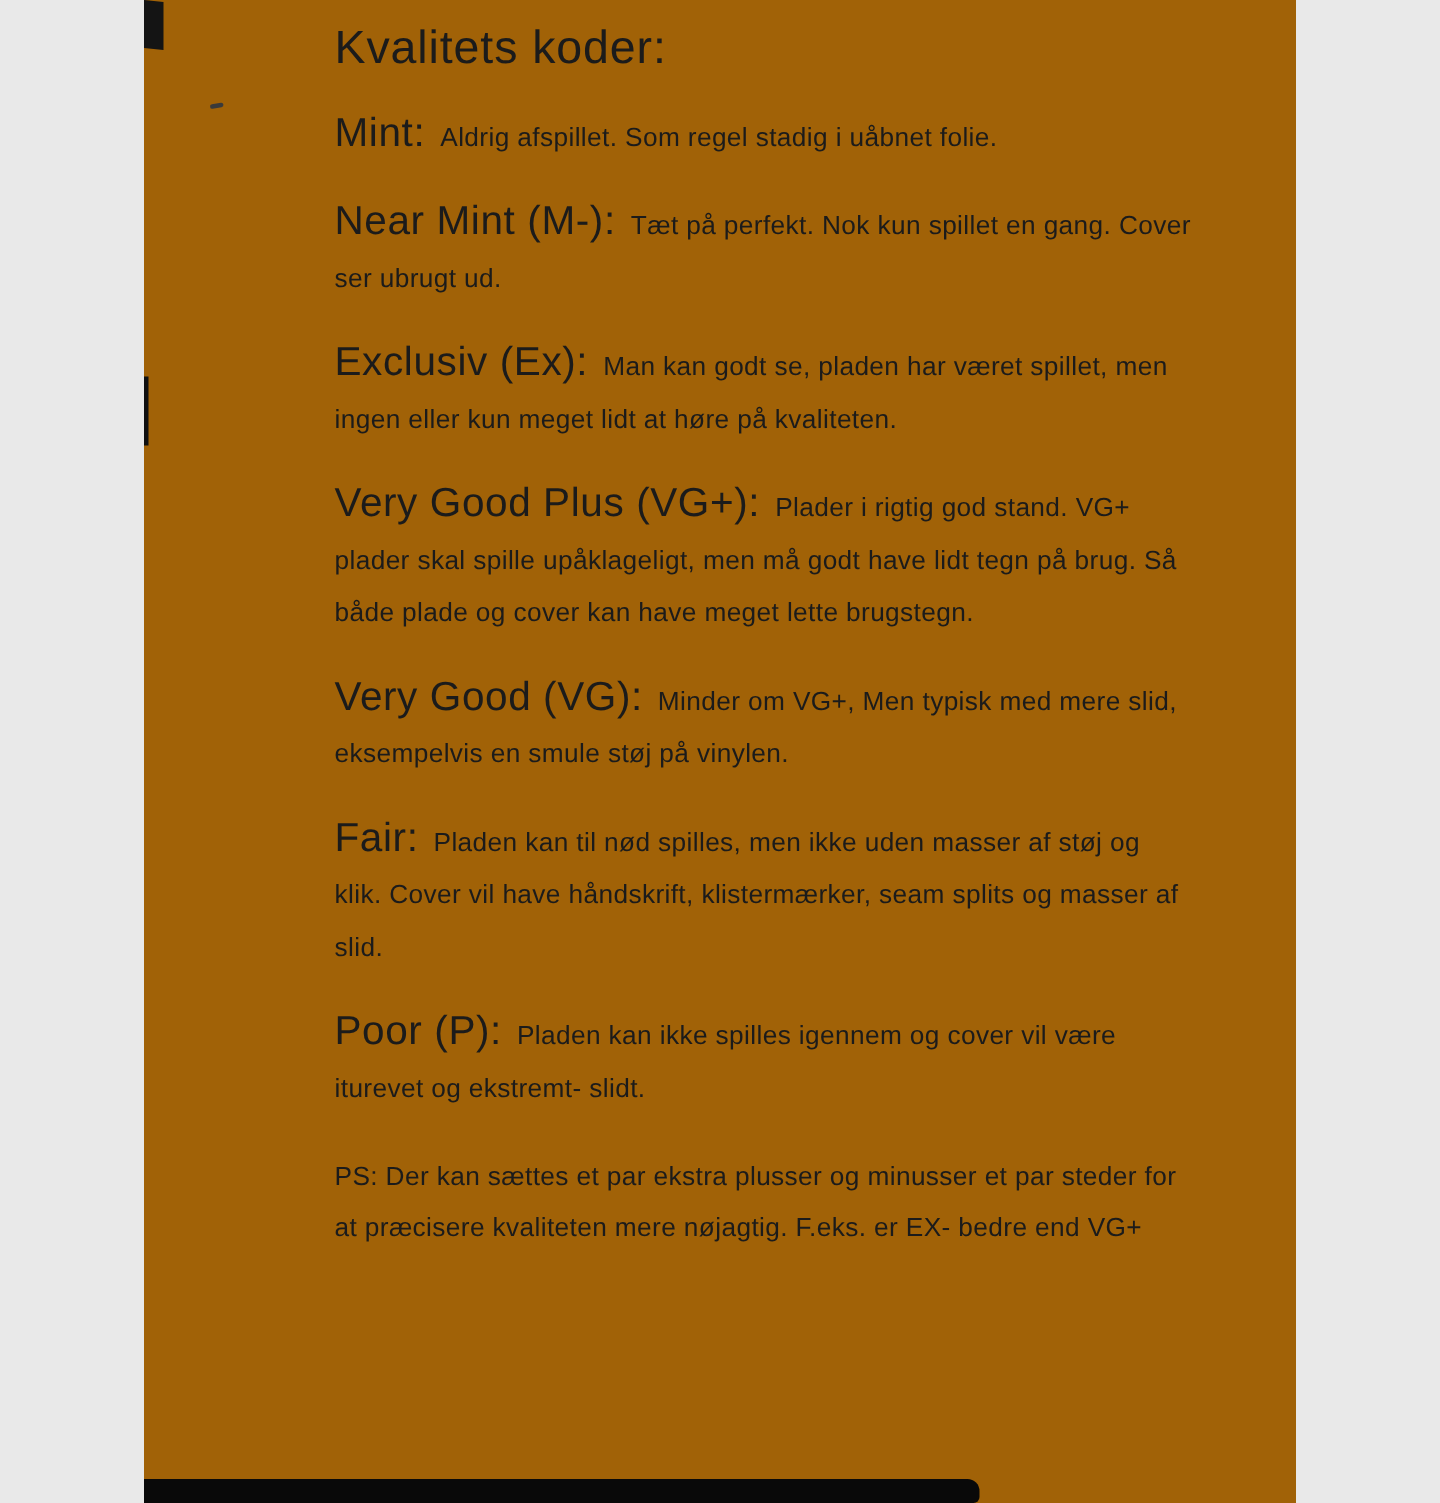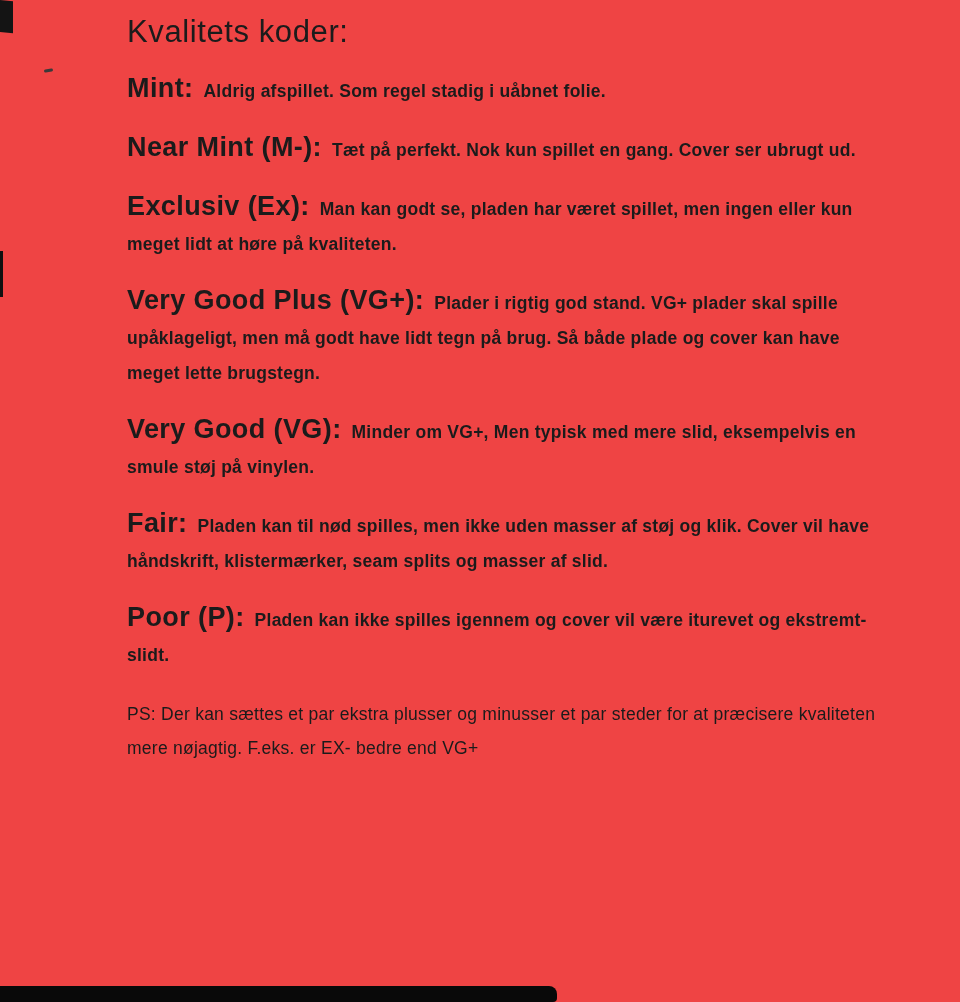--- a/index.html
+++ b/index.html
@@ -1,41 +1,40 @@
 <!DOCTYPE html>
 <html><head>
 <meta charset="utf-8">
 <style>
   html, body { margin: 0; padding: 0; background: #e9e9e9; }
   .page {
     position: relative;
-    width: 960px;
+    width: 768px;
     height: 1002px;
     margin: 0 auto;
-    background: #ef4444;
+    background: #a16207;
     box-sizing: border-box;
     padding: 14px 70px 8px 127px;
     overflow: hidden;
     font-family: "Liberation Sans", "DejaVu Sans", sans-serif;
     color: #1b1b1b;
   }
 
   .title {
     font-size: 31px;
     font-weight: 400;
     letter-spacing: 0.6px;
     margin: 0 0 24px 0;
   }
 
   .entry {
     font-size: 17.5px;
     line-height: 35px;
     letter-spacing: 0.25px;
     margin: 0 0 24px 0;
-    font-weight: bold;
   }
   .term {
     font-size: 27px;
     letter-spacing: 0.4px;
     line-height: 1;
     margin-right: 10px;
     white-space: nowrap;
   }
   .desc { }
 

